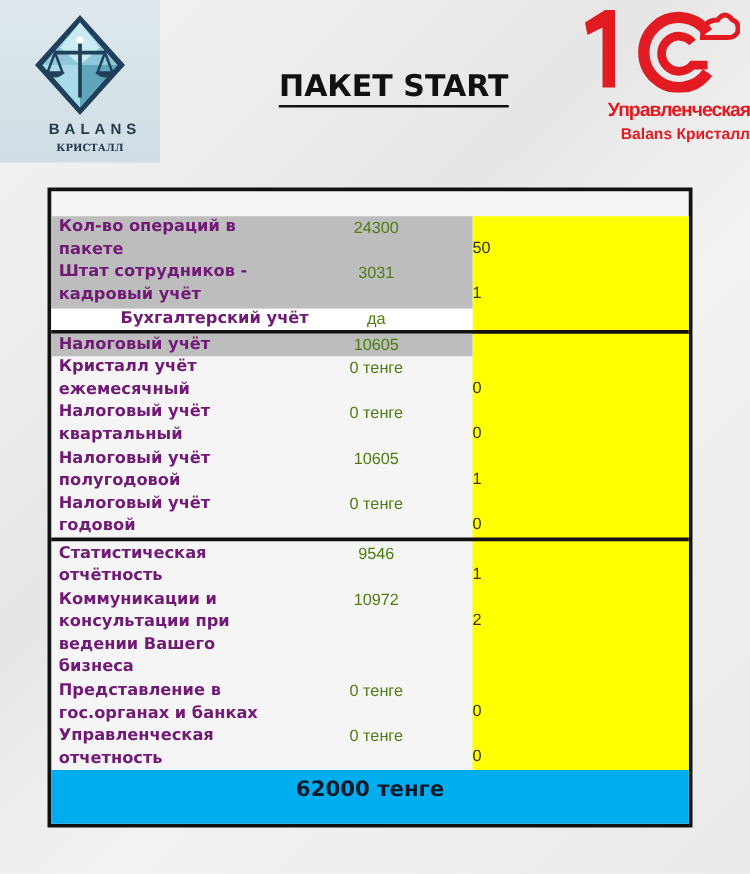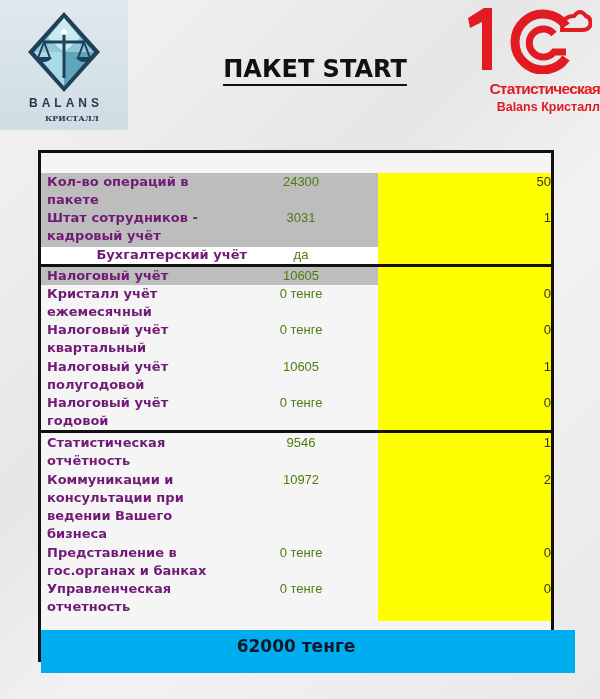--- a/index.html
+++ b/index.html
@@ -7,21 +7,21 @@
     width:600px; height:699px; position:relative; overflow:hidden;
     background: linear-gradient(135deg, #f4f4f4 0%, #e6e6e6 40%, #f2f2f2 60%, #e9e9e9 100%);
     font-family: "Liberation Sans", sans-serif;
   }
   .logo-left {
     position:absolute; left:0; top:0; width:128px; height:130px;
     background: linear-gradient(180deg, #dfe9ee 0%, #cfdde4 100%);
   }
   .logo-left svg { position:absolute; left:24px; top:8px; }
   .logo-left .brand {
-    position:absolute; left:2px; width:128px; top:96px; text-align:center;
+    position:absolute; left:12px; width:128px; top:96px; text-align:center;
     font-size:12px; letter-spacing:4px; color:#243a4d; font-weight:bold;
   }
   .logo-left .sub {
     position:absolute; left:0; width:144px; top:113px; text-align:center;
     font-size:8px; font-weight:bold; color:#243a4d; font-family:"DejaVu Serif", serif;
   }
   .logo-right {
     position:absolute; left:450px; top:2px; width:150px; height:120px;
   }
   .logo-right .onec {
@@ -51,32 +51,32 @@
   .row { position:absolute; left:0; width:510px; }
   .row .lbl {
     position:absolute; left:6px; width:170px; font-weight:bold; font-size:13px;
     line-height:18px; color:#701a75; font-family:"DejaVu Sans", sans-serif;
   }
   .row .val {
     position:absolute; left:200px; width:120px; text-align:center; font-size:13px;
     line-height:18px; color:#4d7c0f;
   }
   .row .logic {
-    position:absolute; left:337px; width:173px; text-align:right; font-size:13px;
-    line-height:18px; color:#333;
+    position:absolute; left:337px; width:173px; text-align:left; font-size:13px;
+    line-height:18px; color:#333;margin-top:16px;
   }
   .gray { position:absolute; left:0; width:337px; background:#bdbdbd; }
   .white { position:absolute; left:0; width:337px; background:#ffffff; }
   .divider { position:absolute; left:0; width:510px; height:3px; background:#111; }
   .hdr {
     position:absolute; left:337px; top:2px; width:173px; text-align:center;
     font-size:12px; color:#222;
   }
   .total {
-    position:absolute; left:0; top:477px; width:510px; height:43px; background:#00aeef;padding-left:24px;
+    position:absolute; left:0; top:463px; width:510px; height:43px; background:#00aeef;
   }
   .total span {
     position:absolute; left:0; width:510px; top:6px; text-align:center;
     font-size:17px; font-weight:bold; color:#0b1a2a; font-family:"DejaVu Sans", sans-serif;
   }
 </style>
 </head>
 <body>
 
 <div class="logo-left">
@@ -100,21 +100,21 @@
 
 <div class="title"><span>ПАКЕТ START</span></div>
 
 <div class="logo-right">
   <svg class="onec" viewBox="0 0 130 70">
     <path d="M6 14 L22 4 L30 4 L30 66 L20 66 L20 18 L8 24 Z" fill="#e21b23"></path>
     <path d="M104 22 A28 28 0 1 0 104 54" fill="none" stroke="#e21b23" stroke-width="9"></path>
     <path d="M92 30 A14 14 0 1 0 92 48 L104 48" fill="none" stroke="#e21b23" stroke-width="7"></path>
     <path d="M100 26 Q100 12 112 12 Q118 4 124 12 Q130 14 128 22 Q126 26 120 26 Z" fill="none" stroke="#e21b23" stroke-width="4"></path>
   </svg>
-  <div class="buh">Статистическая</div>
+  <div class="buh">Управленческая</div>
   <div class="bal">Balans Кристалл</div>
 </div>
 
 <div class="table">
   <div class="yellow-col"></div>
 
   <div class="gray" style="top:20px;height:74px;"></div>
   <div class="white" style="top:94px;height:18px;"></div>
 
   <div class="row" style="top:20px;">

